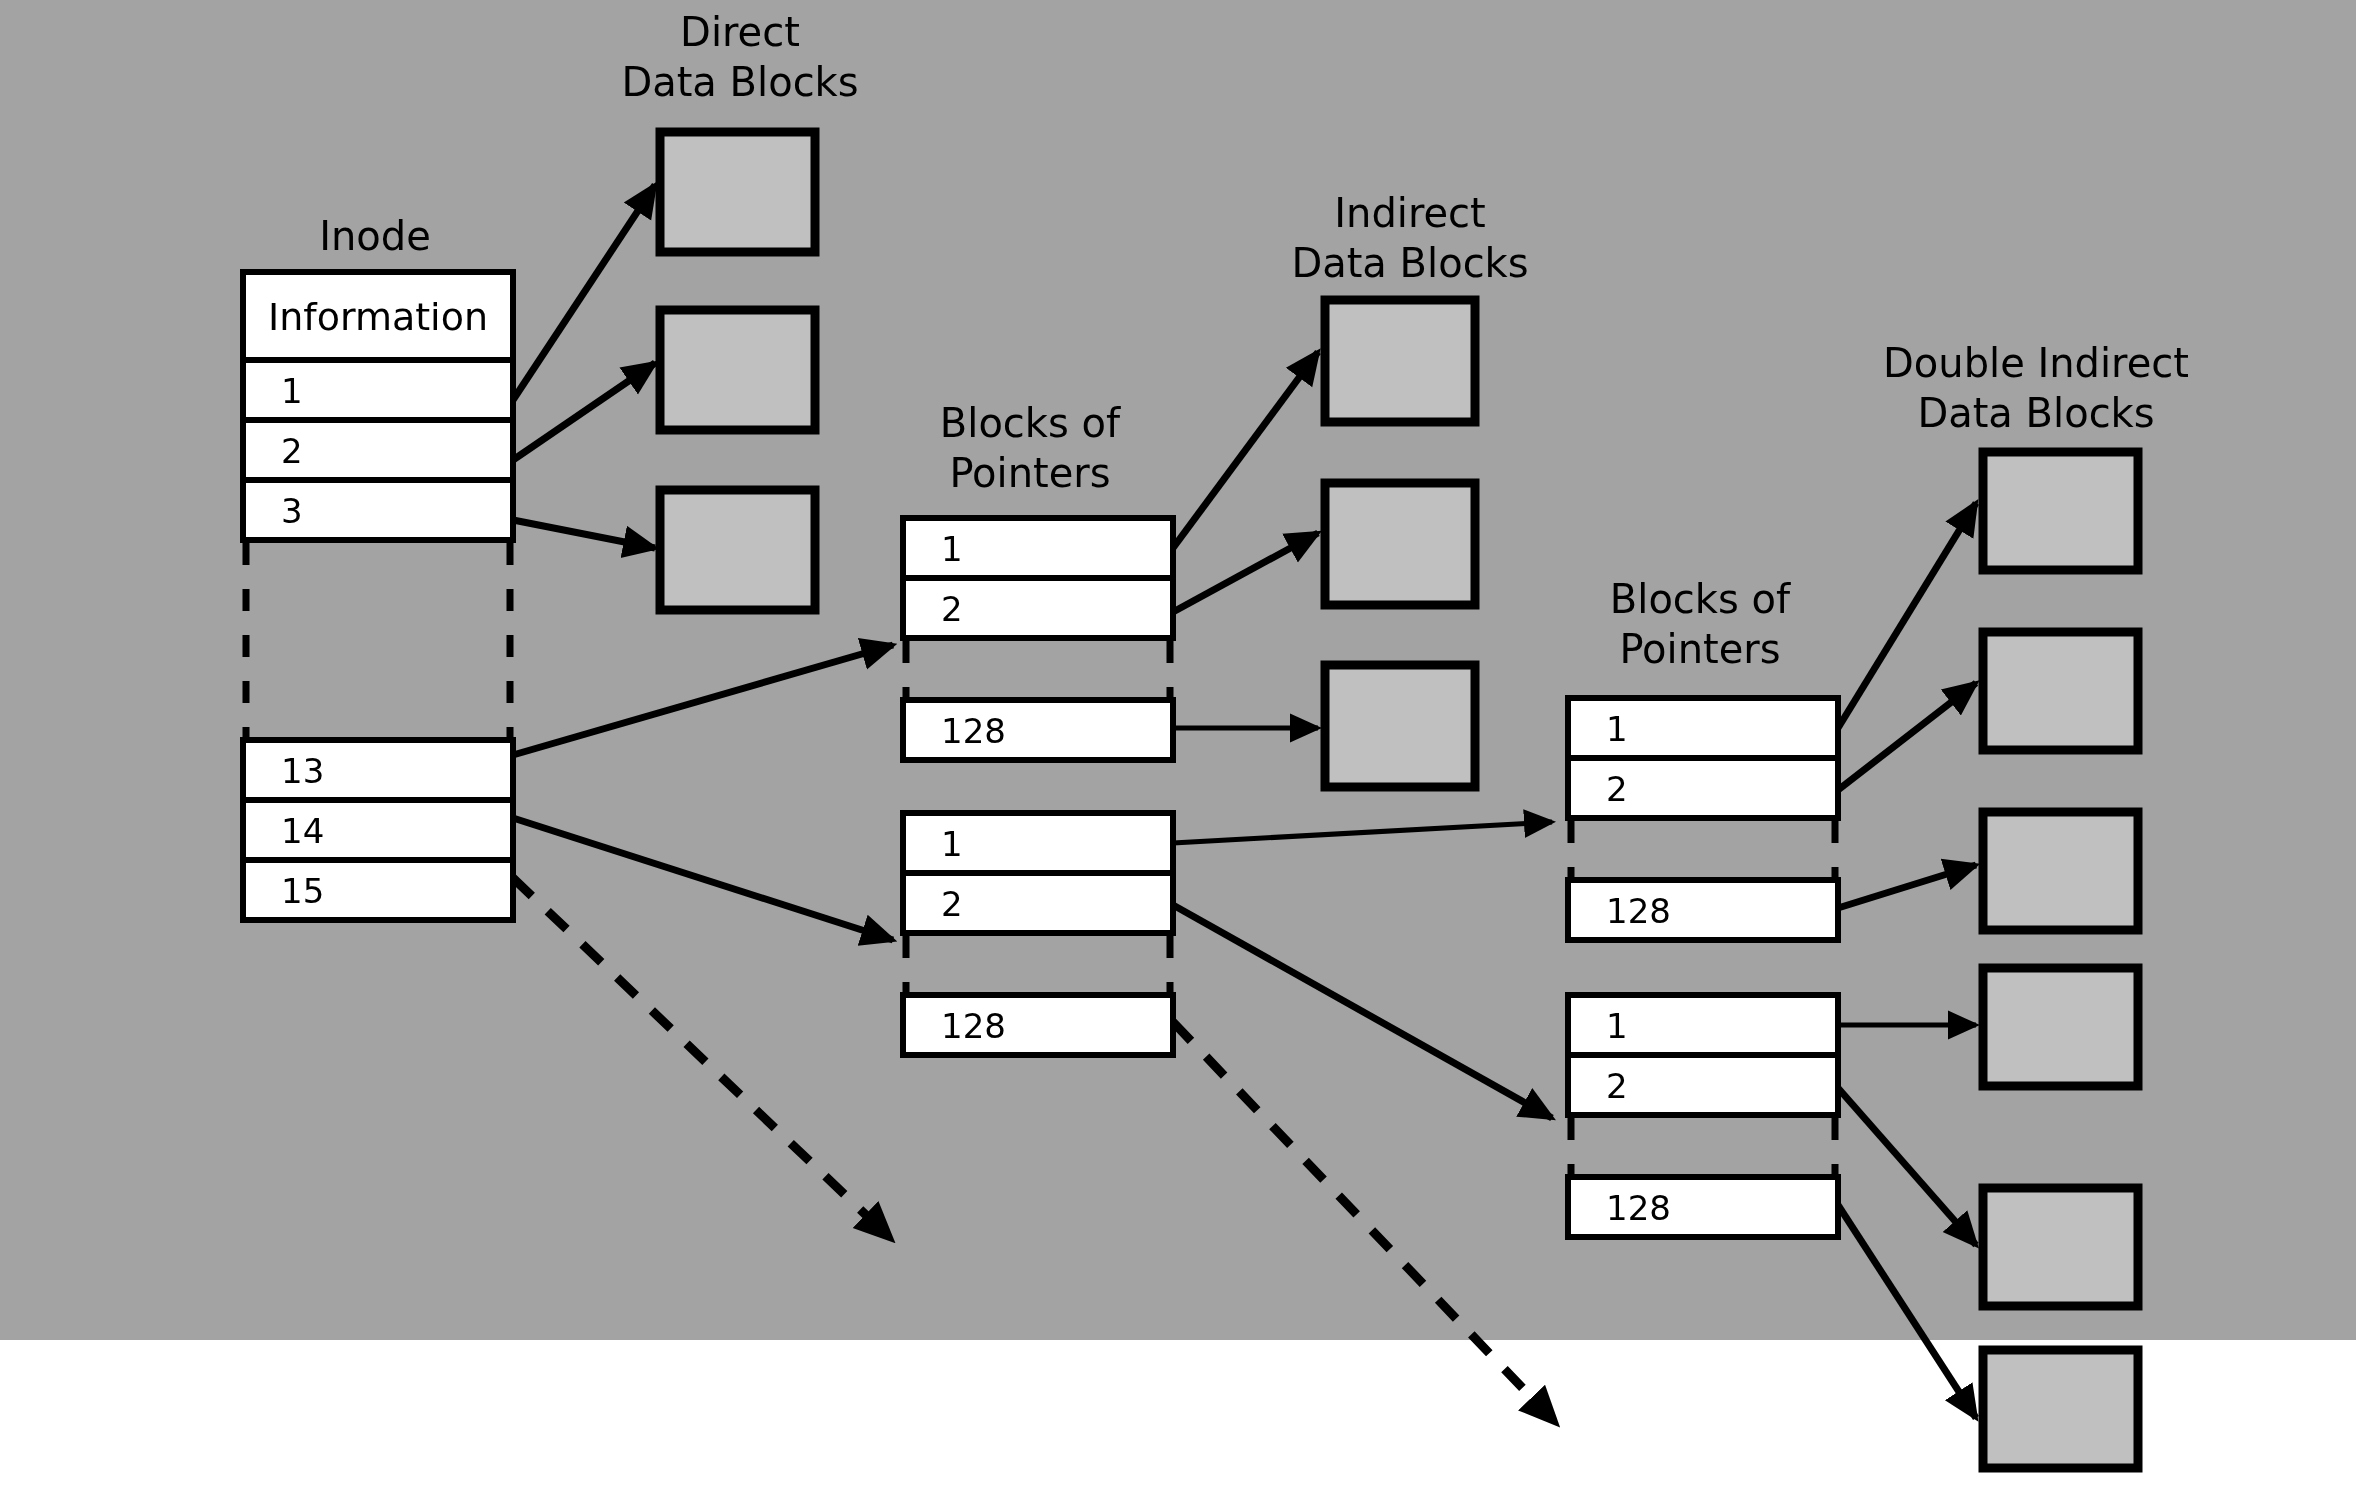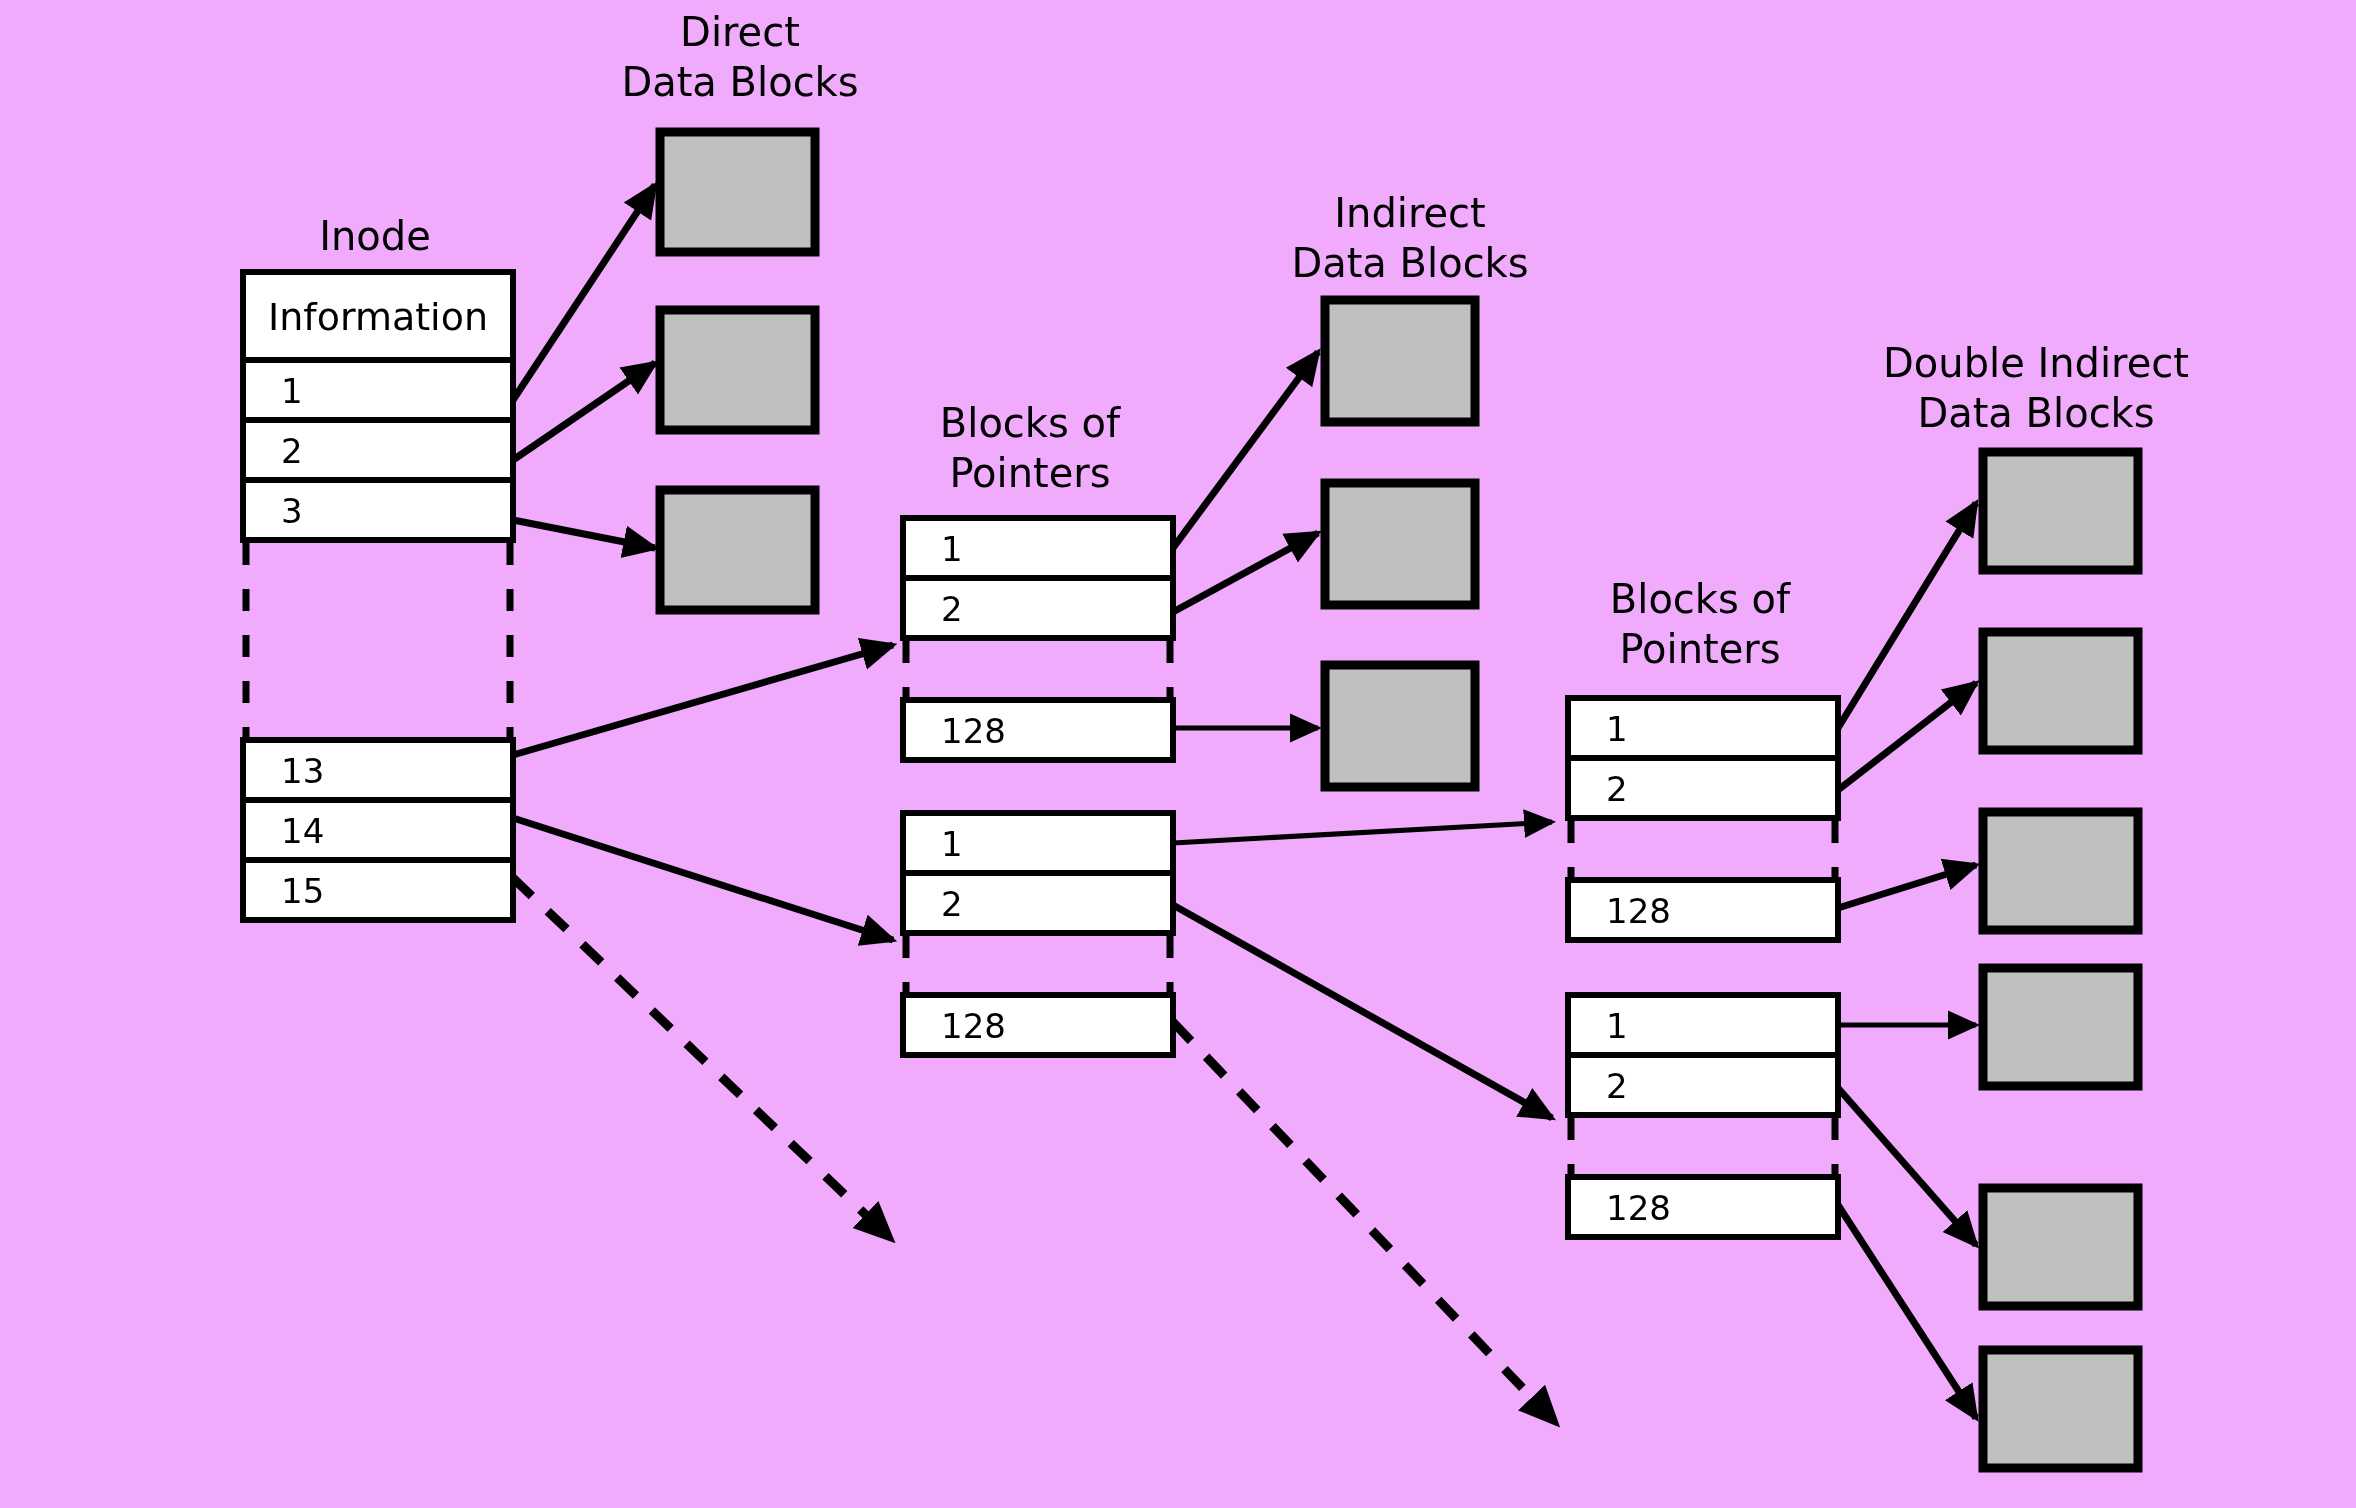--- a/index.html
+++ b/index.html
@@ -1,17 +1,17 @@
 <!DOCTYPE html>
 <html><head>
 <meta charset="utf-8">
 <style>
   html,body{margin:0;padding:0;background:#ffffff;}
   body{width:2356px;height:1508px;overflow:hidden;font-family:"DejaVu Sans",sans-serif;}
-  #stage{position:relative;width:2356px;height:1508px;background:#f0abfc;text-align:right;}
+  #stage{position:relative;width:2356px;height:1340px;background:#a3a3a3;text-align:right;}
   svg{position:absolute;left:0;top:0;width:2356px;height:1508px;display:block;}
   .hdr{font-family:"DejaVu Sans",sans-serif;font-size:40px;fill:#000;text-anchor:middle;}
   .cell{font-family:"DejaVu Sans",sans-serif;font-size:34px;fill:#000;text-anchor:start;}
   .cellc{font-family:"DejaVu Sans",sans-serif;font-size:38px;fill:#000;text-anchor:middle;}
   .boxline{fill:#ffffff;stroke:#000000;stroke-width:6;}
   .vdash{stroke:#000000;stroke-width:7;stroke-dasharray:22 24;fill:none;}
   .conn{stroke:#000000;stroke-width:7;fill:none;}
   .conn-thin{stroke:#000000;stroke-width:5;fill:none;}
   .conn-dash{stroke:#000000;stroke-width:9;stroke-dasharray:26 22;fill:none;}
   .gray{fill:#c0c0c0;stroke:#000000;stroke-width:9;}

